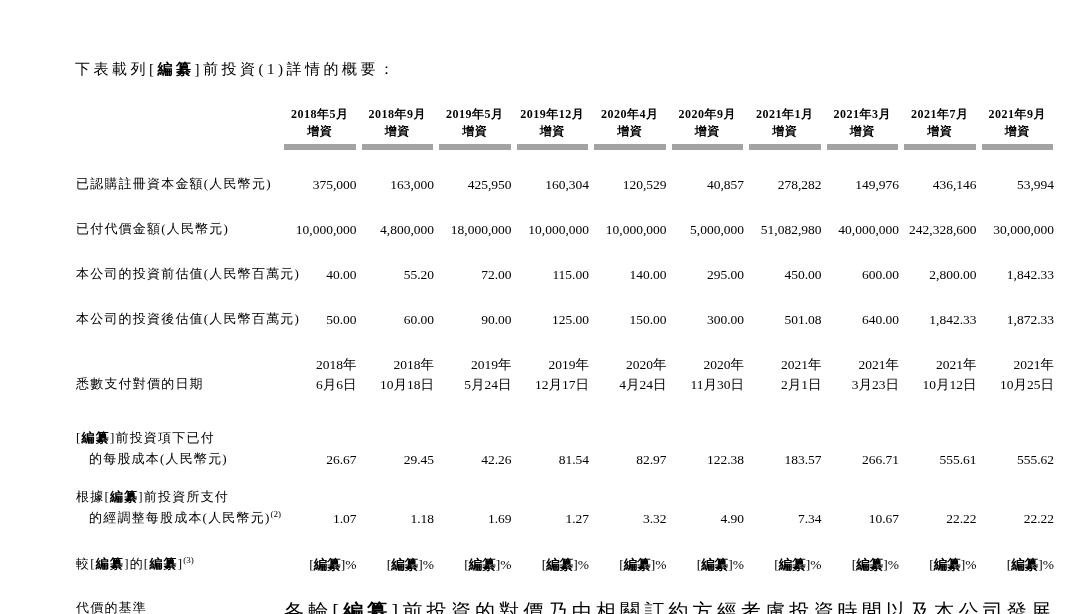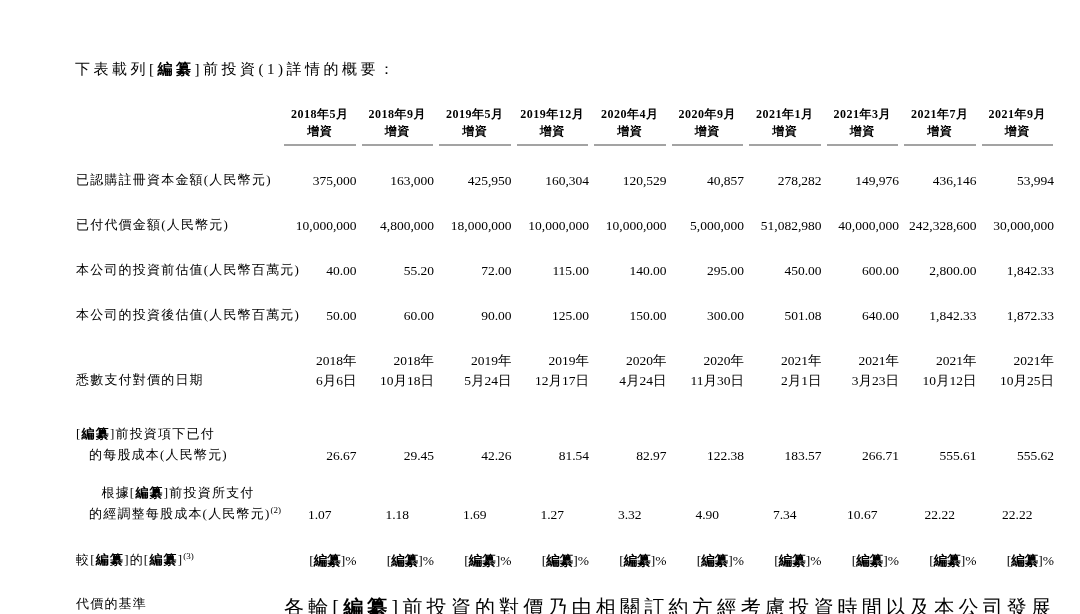--- a/index.html
+++ b/index.html
@@ -14,42 +14,42 @@
   }
   b { font-weight:bold; }
   table.inv {
     border-collapse:collapse; table-layout:fixed; width:981px; margin-top:14px;
   }
   col.label-col { width:206px; }
   th.col-head {
     font-weight:bold; font-size:12px; padding:12px 3px 0 3px; vertical-align:bottom;
   }
   th.col-head .hd-inner {
-    border-bottom:2px solid #a3a3a3; padding-bottom:4px; text-align:center;
+    border-bottom:6px solid #a3a3a3; padding-bottom:4px; text-align:center;
     line-height:17px; letter-spacing:0.5px; white-space:nowrap;
   }
   td { vertical-align:bottom; font-size:13.5px; line-height:20px; }
   td.lbl {
     text-align:left; font-size:13px; letter-spacing:1.2px; line-height:21px;
     white-space:nowrap;
   }
   td.lbl .lbl-line.indent { padding-left:13px; }
   td.val { text-align:right; padding:0 2px; white-space:nowrap; }
   sup { font-size:9px; letter-spacing:0; vertical-align:super; line-height:0; }
   td.span-text {
     text-align:justify; font-size:20px; letter-spacing:4px; line-height:28px;
     padding-left:3px;
   }
   tr.row-subscribed-registered-capital td,
   tr.row-consideration-paid td,
   tr.row-pre-money-valuation td,
   tr.row-post-money-valuation td { padding-top:23px; }
   tr.row-date-of-full-payment td { padding-top:25px; }
   tr.row-cost-per-share-paid td { padding-top:32px; }
-  tr.row-adjusted-cost-per-share td { padding-top:16px;text-align:center; }
+  tr.row-adjusted-cost-per-share td { padding-top:16px; }
   tr.row-discount-to-redacted td { padding-top:24px; }
   tr.row-basis-of-consideration td { padding-top:22px; vertical-align:top; }
 </style>
 </head>
 <body>
 
 <div class="doc">
   <div class="title">下表載列[<b>編纂</b>]前投資(1)詳情的概要：</div>
   <table class="inv">
     <colgroup>

